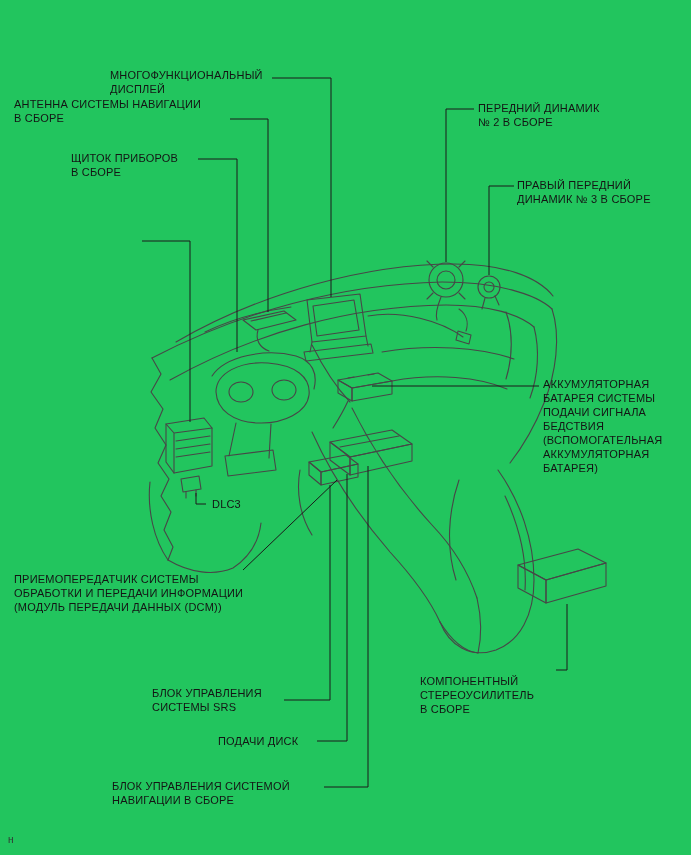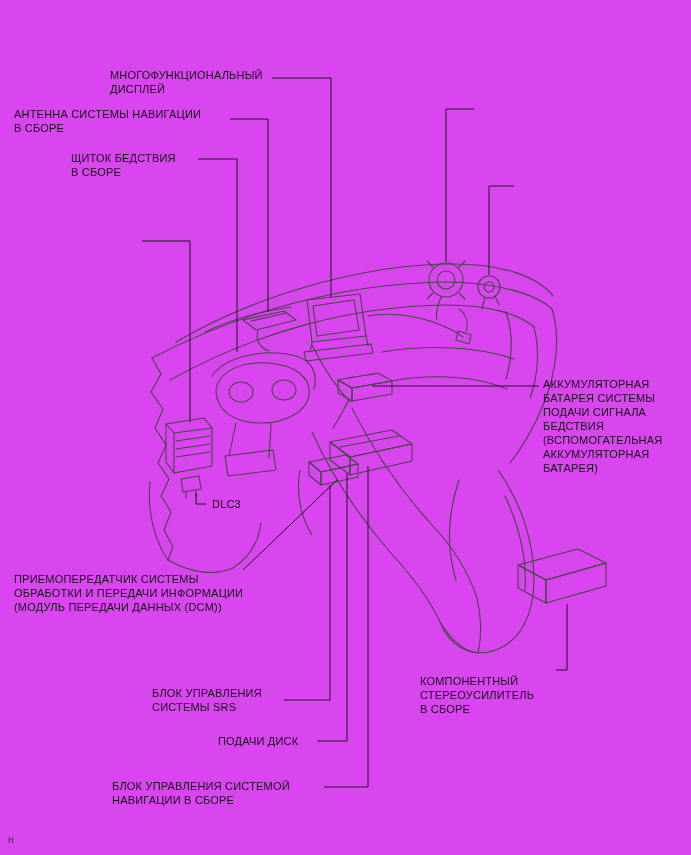--- a/index.html
+++ b/index.html
@@ -1,19 +1,19 @@
 <!DOCTYPE html>
 <html><head>
 <meta charset="utf-8">
 <style>
   html,body{margin:0;padding:0;background:#ffffff;}
   .page{
     position:relative;
     width:691px;height:855px;
-    background:#d946ef;
+    background:#22c55e;
     font-family:"Liberation Sans", sans-serif;
     overflow:hidden;
   }
   .art{position:absolute;left:0;top:0;}
   .label{
     position:absolute;
     font-size:11px;
     line-height:14px;
     letter-spacing:.2px;
     color:#141414;
@@ -153,24 +153,28 @@
       <polyline points="243,570 337,480"></polyline>
       <polyline points="284,700 330,700 330,485"></polyline>
       <polyline points="317,741 347,741 347,474"></polyline>
       <polyline points="324,787 368,787 368,466"></polyline>
       <polyline points="556,670 567,670 567,604"></polyline>
     </g>
   </svg>
 
   <div class="label" style="left:110px;top:68px">МНОГОФУНКЦИОНАЛЬНЫЙ
 ДИСПЛЕЙ</div>
-  <div class="label" style="left:14px;top:107px">АНТЕННА СИСТЕМЫ НАВИГАЦИИ
+  <div class="label" style="left:14px;top:97px">АНТЕННА СИСТЕМЫ НАВИГАЦИИ
 В СБОРЕ</div>
-  <div class="label" style="left:71px;top:151px">ЩИТОК БЕДСТВИЯ
+  <div class="label" style="left:71px;top:151px">ЩИТОК ПРИБОРОВ
 В СБОРЕ</div>
+  <div class="label" style="left:478px;top:101px">ПЕРЕДНИЙ ДИНАМИК
+№ 2 В СБОРЕ</div>
+  <div class="label" style="left:517px;top:178px">ПРАВЫЙ ПЕРЕДНИЙ
+ДИНАМИК № 3 В СБОРЕ</div>
   <div class="label" style="left:212px;top:497px">DLC3</div>
   <div class="label" style="left:543px;top:377px">АККУМУЛЯТОРНАЯ
 БАТАРЕЯ СИСТЕМЫ
 ПОДАЧИ СИГНАЛА
 БЕДСТВИЯ
 (ВСПОМОГАТЕЛЬНАЯ
 АККУМУЛЯТОРНАЯ
 БАТАРЕЯ)</div>
   <div class="label" style="left:14px;top:572px">ПРИЕМОПЕРЕДАТЧИК СИСТЕМЫ
 ОБРАБОТКИ И ПЕРЕДАЧИ ИНФОРМАЦИИ

